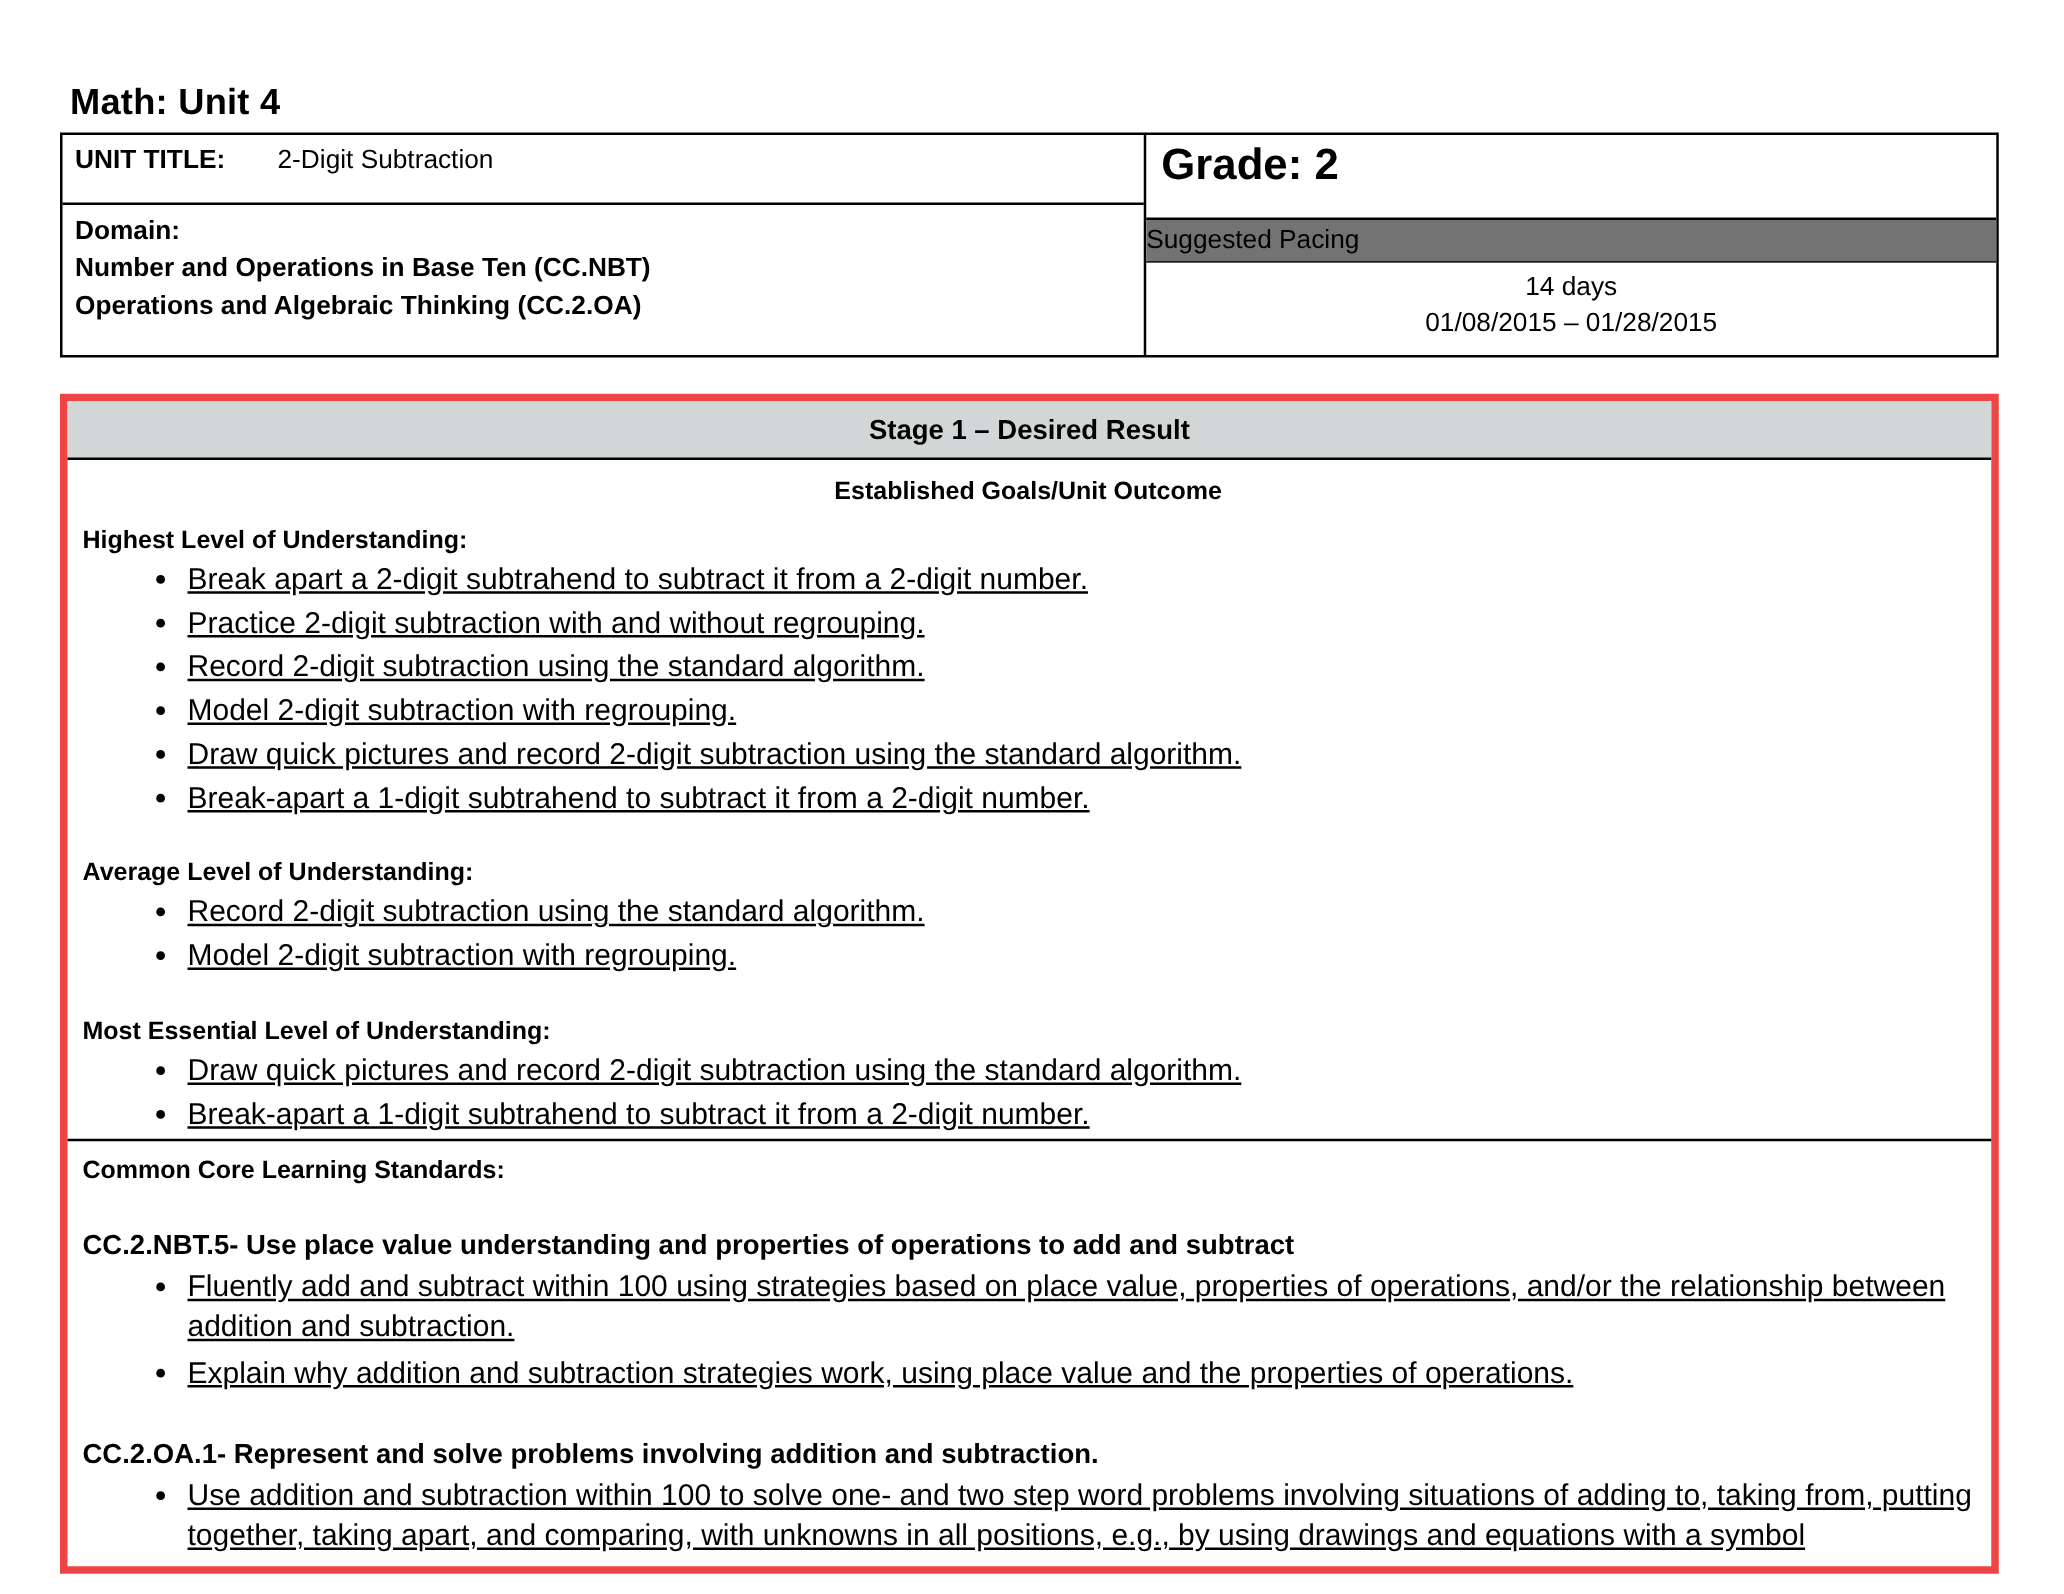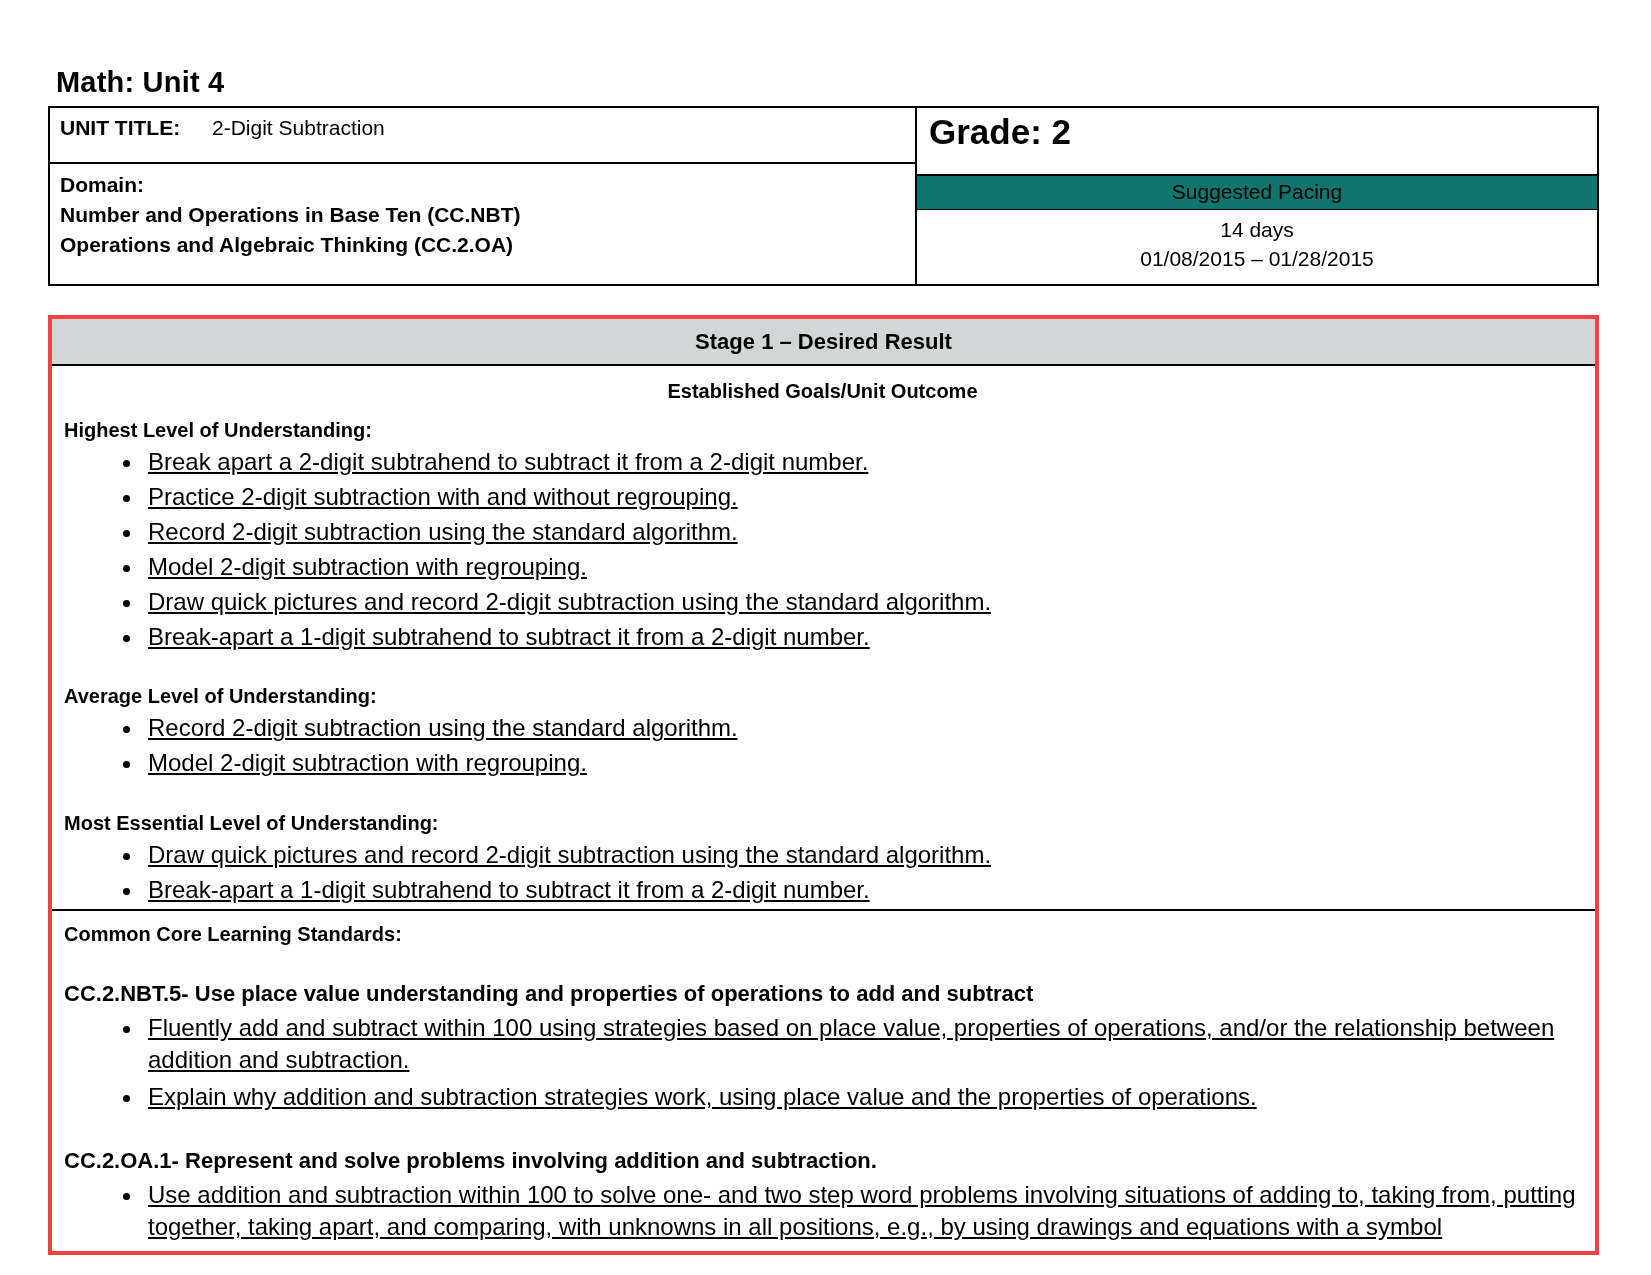--- a/index.html
+++ b/index.html
@@ -35,21 +35,21 @@
     display: flex;
     flex-direction: column;
   }
   .t1-unit-row {
     height: 56px;
     border-bottom: 2px solid #000;
     padding: 8px 10px 0 10px;
     font-size: 21px;
   }
   .t1-unit-row .label { font-weight: bold; }
-  .t1-unit-row .value { margin-left: 26px; }
+  .t1-unit-row .value { margin-left: 36px; }
   .t1-domain-row {
     flex: 1;
     padding: 6px 10px 0 10px;
     font-size: 21px;
     font-weight: bold;
     line-height: 1.42;
   }
   .t1-right {
     flex: 1;
     display: flex;
@@ -58,37 +58,36 @@
   .t1-grade {
     height: 68px;
     border-bottom: 2px solid #000;
     padding: 4px 0 0 12px;
     font-size: 35px;
     font-weight: bold;
   }
   .t1-pacing-head {
     height: 34px;
     line-height: 32px;
-    background: #0f766e;
+    background: #737373;
     border-bottom: 1px solid #000;
-    text-align: center;
     font-size: 21px;
   }
   .t1-pacing-body {
     flex: 1;
     text-align: center;
     font-size: 21px;
     padding-top: 5px;
     line-height: 1.4;
     border-radius: 17px;
   }
   
   .t2 {
     margin-top: 29px;
-    border: 4px solid #ef4444;
+    border: 6px solid #ef4444;
     width: 100%;
   }
   .t2-header {
     height: 47px;
     line-height: 45px;
     background: #d2d6d6;
     border-bottom: 2px solid #000;
     text-align: center;
     font-size: 22px;
     font-weight: bold;

